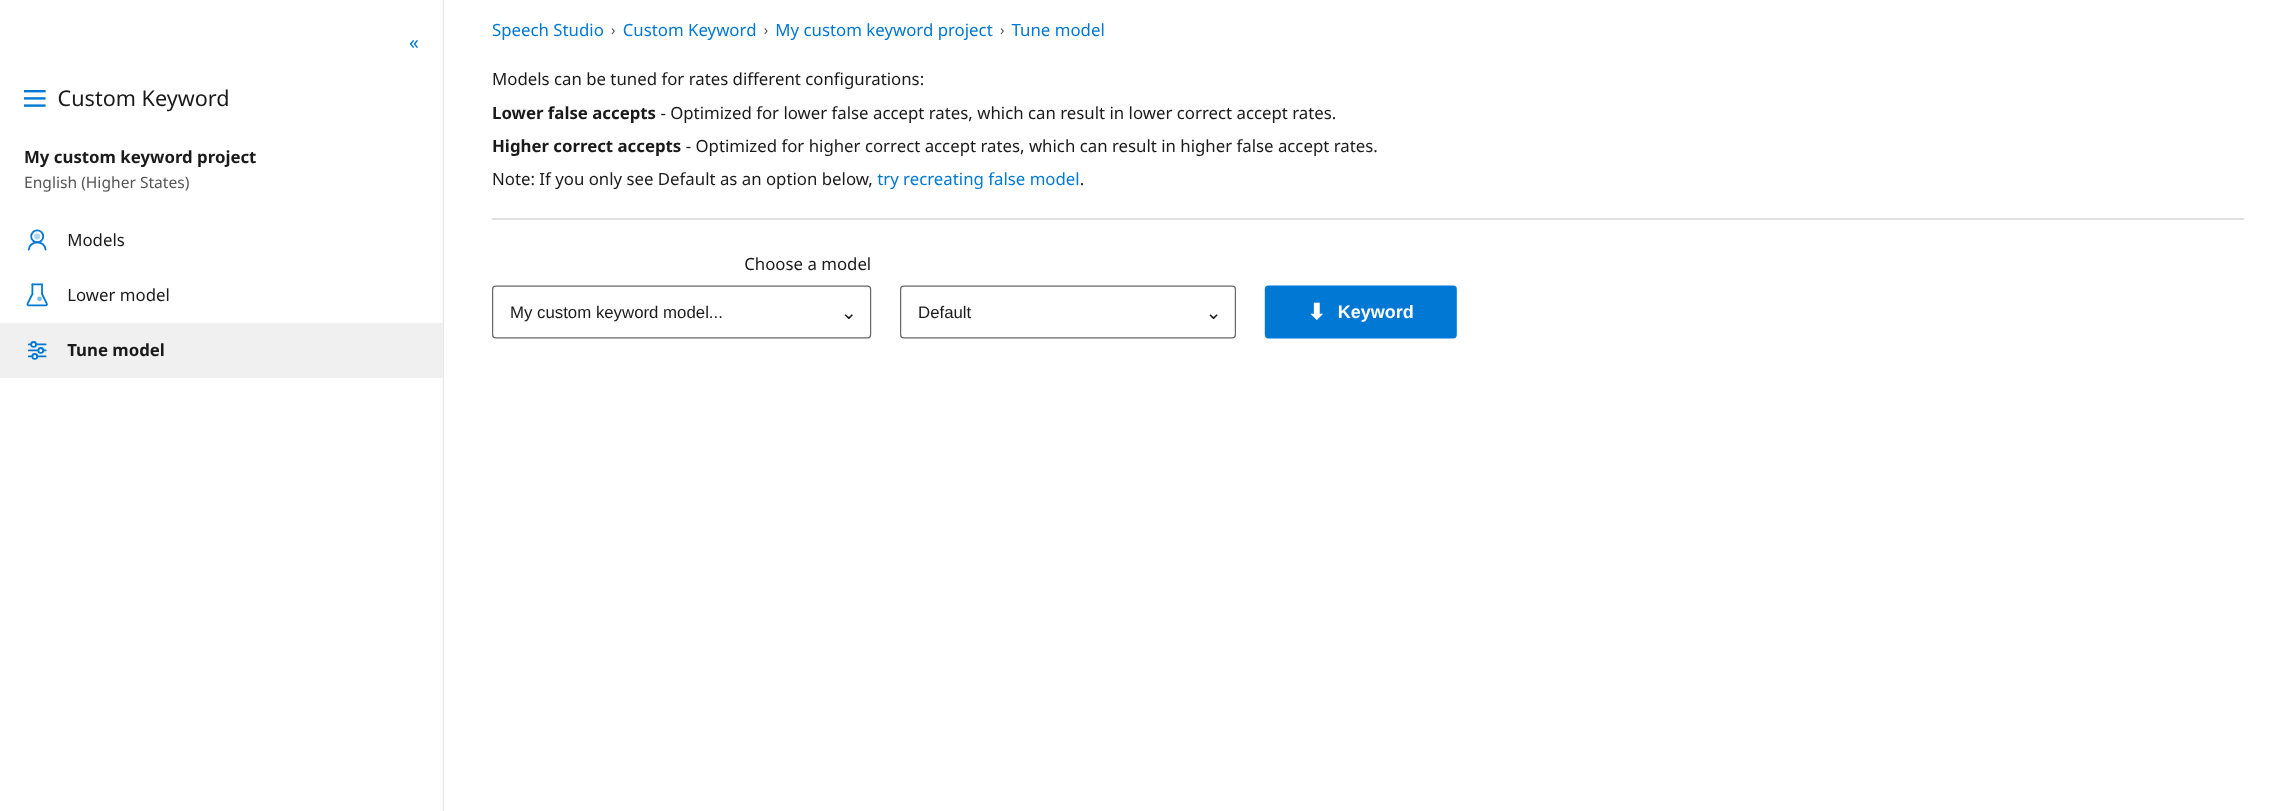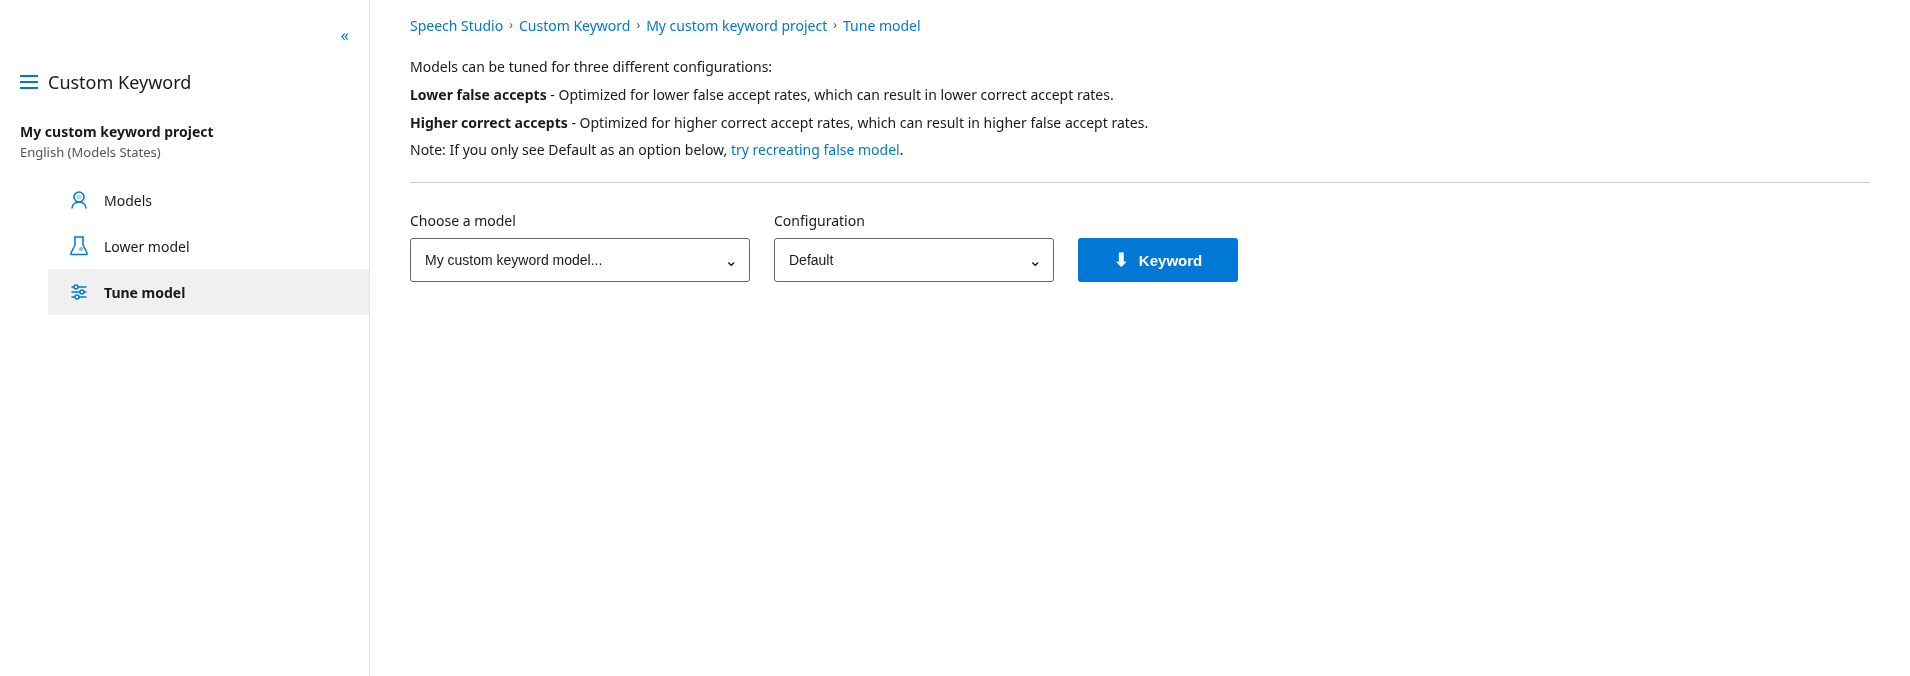--- a/index.html
+++ b/index.html
@@ -76,21 +76,20 @@
 
     .project-lang {
       font-size: 13px;
       color: #555;
     }
 
     .sidebar-nav {
       margin-top: 8px;
       display: flex;
       flex-direction: column;
-      padding-left: 48px;
     }
 
     .nav-item {
       display: flex;
       align-items: center;
       gap: 14px;
       padding: 12px 20px;
       cursor: pointer;
       font-size: 14px;
       color: #1a1a1a;
@@ -197,36 +196,37 @@
     .controls-section {
       display: flex;
       align-items: flex-end;
       gap: 24px;
     }
 
     .control-group {
       display: flex;
       flex-direction: column;
       gap: 8px;
+      align-items: flex-end;
     }
 
     .control-label {
       font-size: 14px;
       font-weight: 400;
       color: #1a1a1a;
     }
 
     .select-wrapper {
       position: relative;
       display: inline-flex;
       align-items: center;
     }
 
     .model-select {
-      width: 340px;
+      width: 316px;
       height: 44px;
       border: 1.5px solid #666;
       border-radius: 3px;
       padding: 0 40px 0 14px;
       font-size: 14px;
       background: #fff;
       appearance: none;
       -webkit-appearance: none;
       cursor: pointer;
       color: #1a1a1a;
@@ -288,21 +288,21 @@
     <div class="hamburger-icon">
       <span></span>
         <span></span>
         <span></span>
     </div>
     <span class="sidebar-title">Custom Keyword</span>
   </div>
 
   <div class="sidebar-project-section">
     <div class="project-name">My custom keyword project</div>
-    <div class="project-lang">English (Models States)</div>
+    <div class="project-lang">English (Higher States)</div>
   </div>
 
   <nav class="sidebar-nav">
 
     <div class="nav-item">
       <span class="nav-icon">
         <svg width="22" height="22" viewBox="0 0 22 22" fill="none" xmlns="http://www.w3.org/2000/svg">
           <circle cx="11" cy="8" r="5" stroke="#0078d4" stroke-width="1.5" fill="none"></circle>
           <path d="M4 19c0-3.314 3.134-6 7-6s7 2.686 7 6" stroke="#0078d4" stroke-width="1.5" fill="none" stroke-linecap="round"></path>
           <circle cx="11" cy="8" r="2.5" fill="#0078d4" opacity="0.3"></circle>
@@ -345,21 +345,21 @@
     <span class="breadcrumb-separator">›</span>
     <span class="breadcrumb-item">Custom Keyword</span>
     <span class="breadcrumb-separator">›</span>
     <span class="breadcrumb-item">My custom keyword project</span>
     <span class="breadcrumb-separator">›</span>
     <span class="breadcrumb-item current">Tune model</span>
   </div>
 
   <div class="content-area">
     <div class="description-block">
-      <p class="description-intro">Models can be tuned for three different configurations:</p>
+      <p class="description-intro">Models can be tuned for rates different configurations:</p>
 
       <p>
         <span class="bold">Lower false accepts</span><span> - Optimized for lower false accept rates, which can result in lower correct accept rates.</span>
       </p>
       <p>
         <span class="bold">Higher correct accepts</span><span> - Optimized for higher correct accept rates, which can result in higher false accept rates.</span>
       </p>
 
       <p class="description-note">
         Note: If you only see Default as an option below, <a>try recreating false model</a>.
@@ -373,21 +373,20 @@
         <label class="control-label">Choose a model</label>
         <div class="select-wrapper">
           <select class="model-select">
             <option>My custom keyword model...</option>
           </select>
           <span class="chevron-icon">⌄</span>
         </div>
       </div>
 
       <div class="control-group">
-        <label class="control-label">Configuration</label>
         <div class="select-wrapper">
           <select class="config-select">
             <option>Default</option>
             <option>Higher correct accepts</option>
             <option>Lower false accepts</option>
           </select>
           <span class="chevron-icon">⌄</span>
         </div>
       </div>
 

